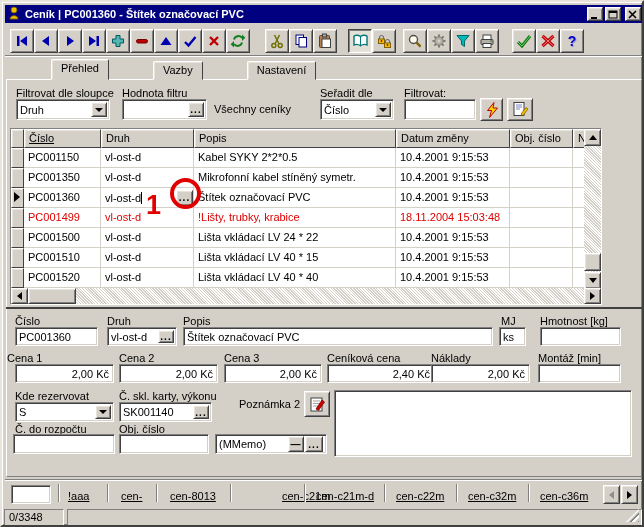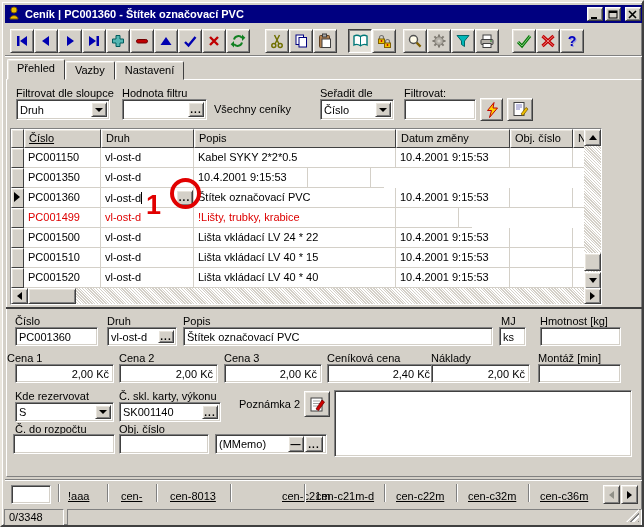--- a/index.html
+++ b/index.html
@@ -23,21 +23,21 @@
     font-size:9px;font-weight:bold;color:#000;line-height:1;}
   
   .toolbar{position:absolute;left:3px;top:24px;width:638px;height:31px;display:flex;align-items:center;
     border-bottom:1px solid #fff;box-shadow:0 -1px 0 #808080 inset;}
   .tbtn{width:24px;height:24px;display:flex;align-items:center;justify-content:center;padding:0;}
   .tbtn svg{display:block;}
   .g2{margin-left:15px;} .g3{margin-left:11px;} .g4{margin-left:7px;} .g5{margin-left:13px;}
   
   .tabs{position:absolute;left:5px;top:57px;height:21px;display:flex;align-items:flex-end;z-index:3;}
   .tab{height:19px;padding:2px 9px 0 9px;background:#d4d0c8;border:1px solid;
-    border-color:#fff #404040 #d4d0c8 #fff;border-radius:2px 2px 0 0;box-shadow:inset 1px 1px 0 #e8e4dc;}
+    border-color:#fff #404040 #d4d0c8 #fff;border-radius:2px 2px 0 0;box-shadow:inset 1px 1px 0 #e8e4dc;margin-left:44px;}
   .tab.active{height:21px;font-weight:normal;z-index:4;}
   .panel{position:absolute;left:4px;top:77px;width:636px;height:398px;background:#d4d0c8;
     border:1px solid;border-color:#fff #808080 #808080 #fff;}
   
   .lbl{position:absolute;white-space:nowrap;}
   .field{position:absolute;background:#fff;border:1px solid;border-color:#808080 #fff #fff #808080;
     box-shadow:inset 1px 1px 0 #404040, inset -1px -1px 0 #d4d0c8;display:flex;align-items:center;
     padding:0 3px;white-space:nowrap;overflow:hidden;}
   .combo-arrow{position:absolute;right:2px;top:2px;bottom:2px;width:16px;display:flex;align-items:center;justify-content:center;}
   .combo-arrow i{width:0;height:0;border:4px solid transparent;border-top:4px solid #000;margin-top:4px;}
@@ -318,20 +318,21 @@
       <div class="gcell c2">vl-ost-d</div>
       <div class="gcell c3">Kabel SYKY 2*2*0.5</div>
       <div class="gcell c4">10.4.2001 9:15:53</div>
       <div class="gcell c5"></div>
         <div class="gcell c6"></div>
     </div>
     <div class="grow" style="top:39px;">
       <div class="gcell c0 gsel"></div>
       <div class="gcell c1">PC001350</div>
       <div class="gcell c2">vl-ost-d</div>
+      <div class="gcell c3">Mikrofonní kabel stíněný symetr.</div>
       <div class="gcell c4">10.4.2001 9:15:53</div>
       <div class="gcell c5"></div>
         <div class="gcell c6"></div>
     </div>
     <div class="grow" style="top:59px;">
       <div class="gcell c0 gsel" style="padding:2px 0 0 1px;"><svg width="8" height="12">
             <polygon points="1,1 1,11 7,6" fill="#000"></polygon>
           </svg></div>
       <div class="gcell c1">PC001360</div>
       <div class="gcell c2" style="display:flex;align-items:center;padding-top:0;">
@@ -342,20 +343,21 @@
       <div class="gcell c3">Štítek označovací PVC</div>
       <div class="gcell c4">10.4.2001 9:15:53</div>
       <div class="gcell c5"></div>
         <div class="gcell c6"></div>
     </div>
     <div class="grow red-row" style="top:79px;">
       <div class="gcell c0 gsel"></div>
       <div class="gcell c1">PC001499</div>
       <div class="gcell c2">vl-ost-d</div>
       <div class="gcell c3">!Lišty, trubky, krabice</div>
+      <div class="gcell c4">18.11.2004 15:03:48</div>
       <div class="gcell c5"></div>
         <div class="gcell c6"></div>
     </div>
     <div class="grow" style="top:99px;">
       <div class="gcell c0 gsel"></div>
       <div class="gcell c1">PC001500</div>
       <div class="gcell c2">vl-ost-d</div>
       <div class="gcell c3">Lišta vkládací LV 24 * 22</div>
       <div class="gcell c4">10.4.2001 9:15:53</div>
       <div class="gcell c5"></div>
@@ -454,21 +456,21 @@
     </div>
 
   <span class="lbl" style="left:13px;top:388px;">Kde rezervovat</span>
   <div class="field" style="left:13px;top:400px;width:99px;height:20px;">
     <span>S</span>
     <span class="combo-arrow raised">
         <i></i>
       </span>
   </div>
   <span class="lbl" style="left:117px;top:388px;">Č. skl. karty, výkonu</span>
-  <div class="field" style="left:117px;top:400px;width:102px;height:20px;">
+  <div class="field" style="left:117px;top:400px;width:93px;height:20px;">
     <span>SK001140</span>
     <span class="combo-arrow mini-btn raised">...</span>
   </div>
   <span class="lbl" style="left:237px;top:396px;">Poznámka 2</span>
   <button class="tbtn raised" style="position:absolute;left:302px;top:389px;width:26px;height:26px;">
       <svg width="18" height="18">
         <rect x="3" y="3" width="11" height="13" fill="#fff" stroke="#404040"></rect>
         <path d="M5 6 h7 M5 8.5 h7 M5 11 h5" stroke="#a0a0a0"></path>
         <path d="M8 14 L14 5 L16.5 7 L10.5 15.5 Z" fill="#d00000" stroke="#700000" stroke-width="0.8"></path>
       </svg>

